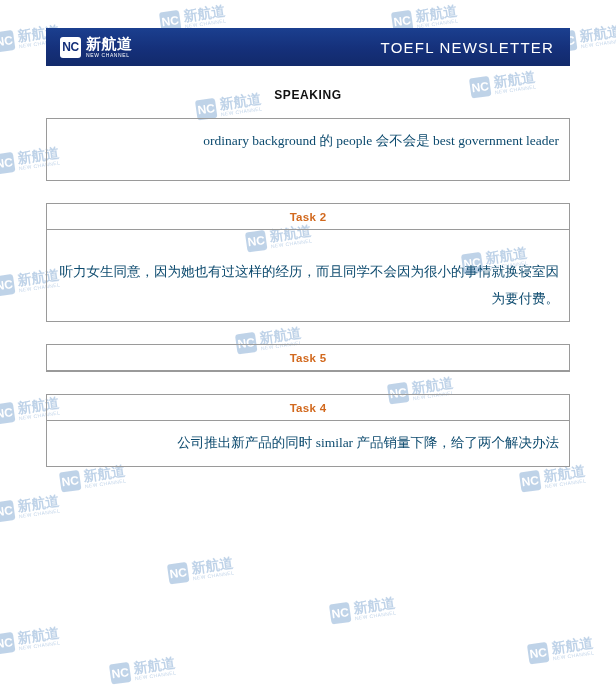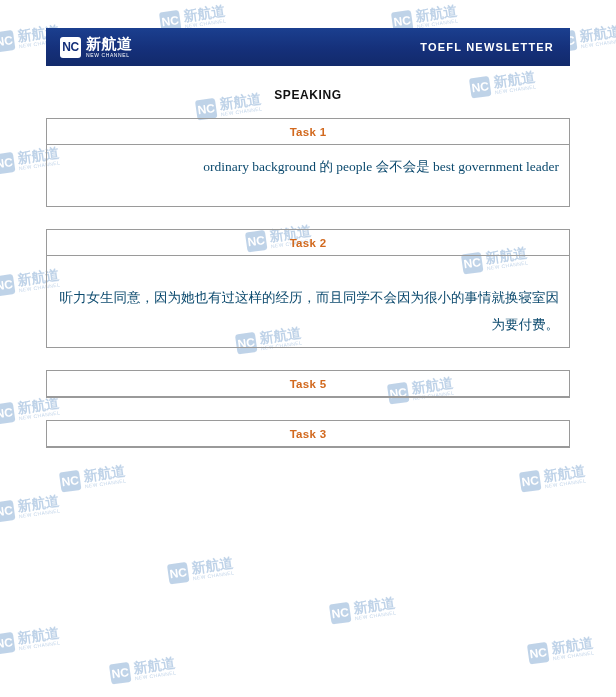--- a/index.html
+++ b/index.html
@@ -116,22 +116,22 @@
   }
   .brand-en {
     font-family: "Liberation Sans", sans-serif;
     font-size: 5px;
     color: #ffffff;
     letter-spacing: 0.6px;
     margin-top: 2px;
   }
   .header-title {
     font-family: "Liberation Sans", sans-serif;
-    font-size: 11px;
-    font-weight: bold;
+    font-size: 15px;
+    font-weight: normal;
     color: #ffffff;
     letter-spacing: 1.2px;
   }
 
   
   .section-title {
     text-align: center;
     font-family: "Liberation Sans", sans-serif;
     font-size: 12px;
     font-weight: bold;
@@ -335,34 +335,36 @@
         <span class="brand-cn">新航道</span>
         <span class="brand-en">NEW CHANNEL</span>
       </div>
     </div>
     <div class="header-title">TOEFL  NEWSLETTER</div>
   </div>
 
   <div class="section-title">SPEAKING</div>
 
   <div class="task t1">
-    <div class="task-head">Task 1</div>
     <div class="task-body">
       <p>ordinary background 的 people 会不会是 best government leader</p>
     </div>
   </div>
 
   <div class="task t2">
     <div class="task-head">Task 2</div>
     <div class="task-body">
       <p class="gap">听力女生同意，因为她也有过这样的经历，而且同学不会因为很小的事情就换寝室因为要付费。</p>
     </div>
   </div>
 
   <div class="task t3">
     <div class="task-head">Task 5</div>
   </div>
 
   <div class="task t4">
-    <div class="task-head">Task 3</div>
+    <div class="task-head">Task 4</div>
+    <div class="task-body">
+      <p>公司推出新产品的同时 similar 产品销量下降，给了两个解决办法</p>
+    </div>
   </div>
 
 </div>
 
 </body></html>

